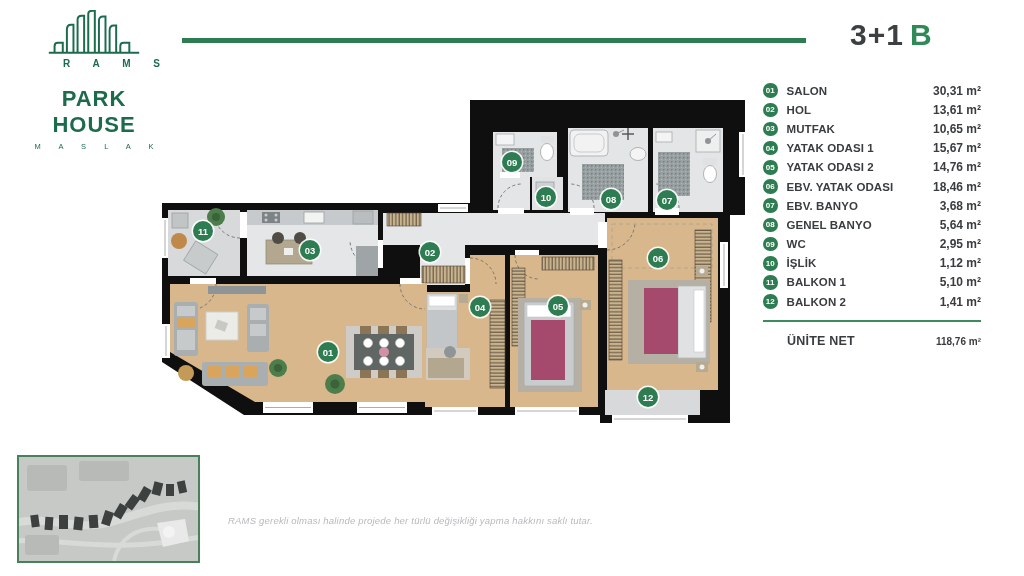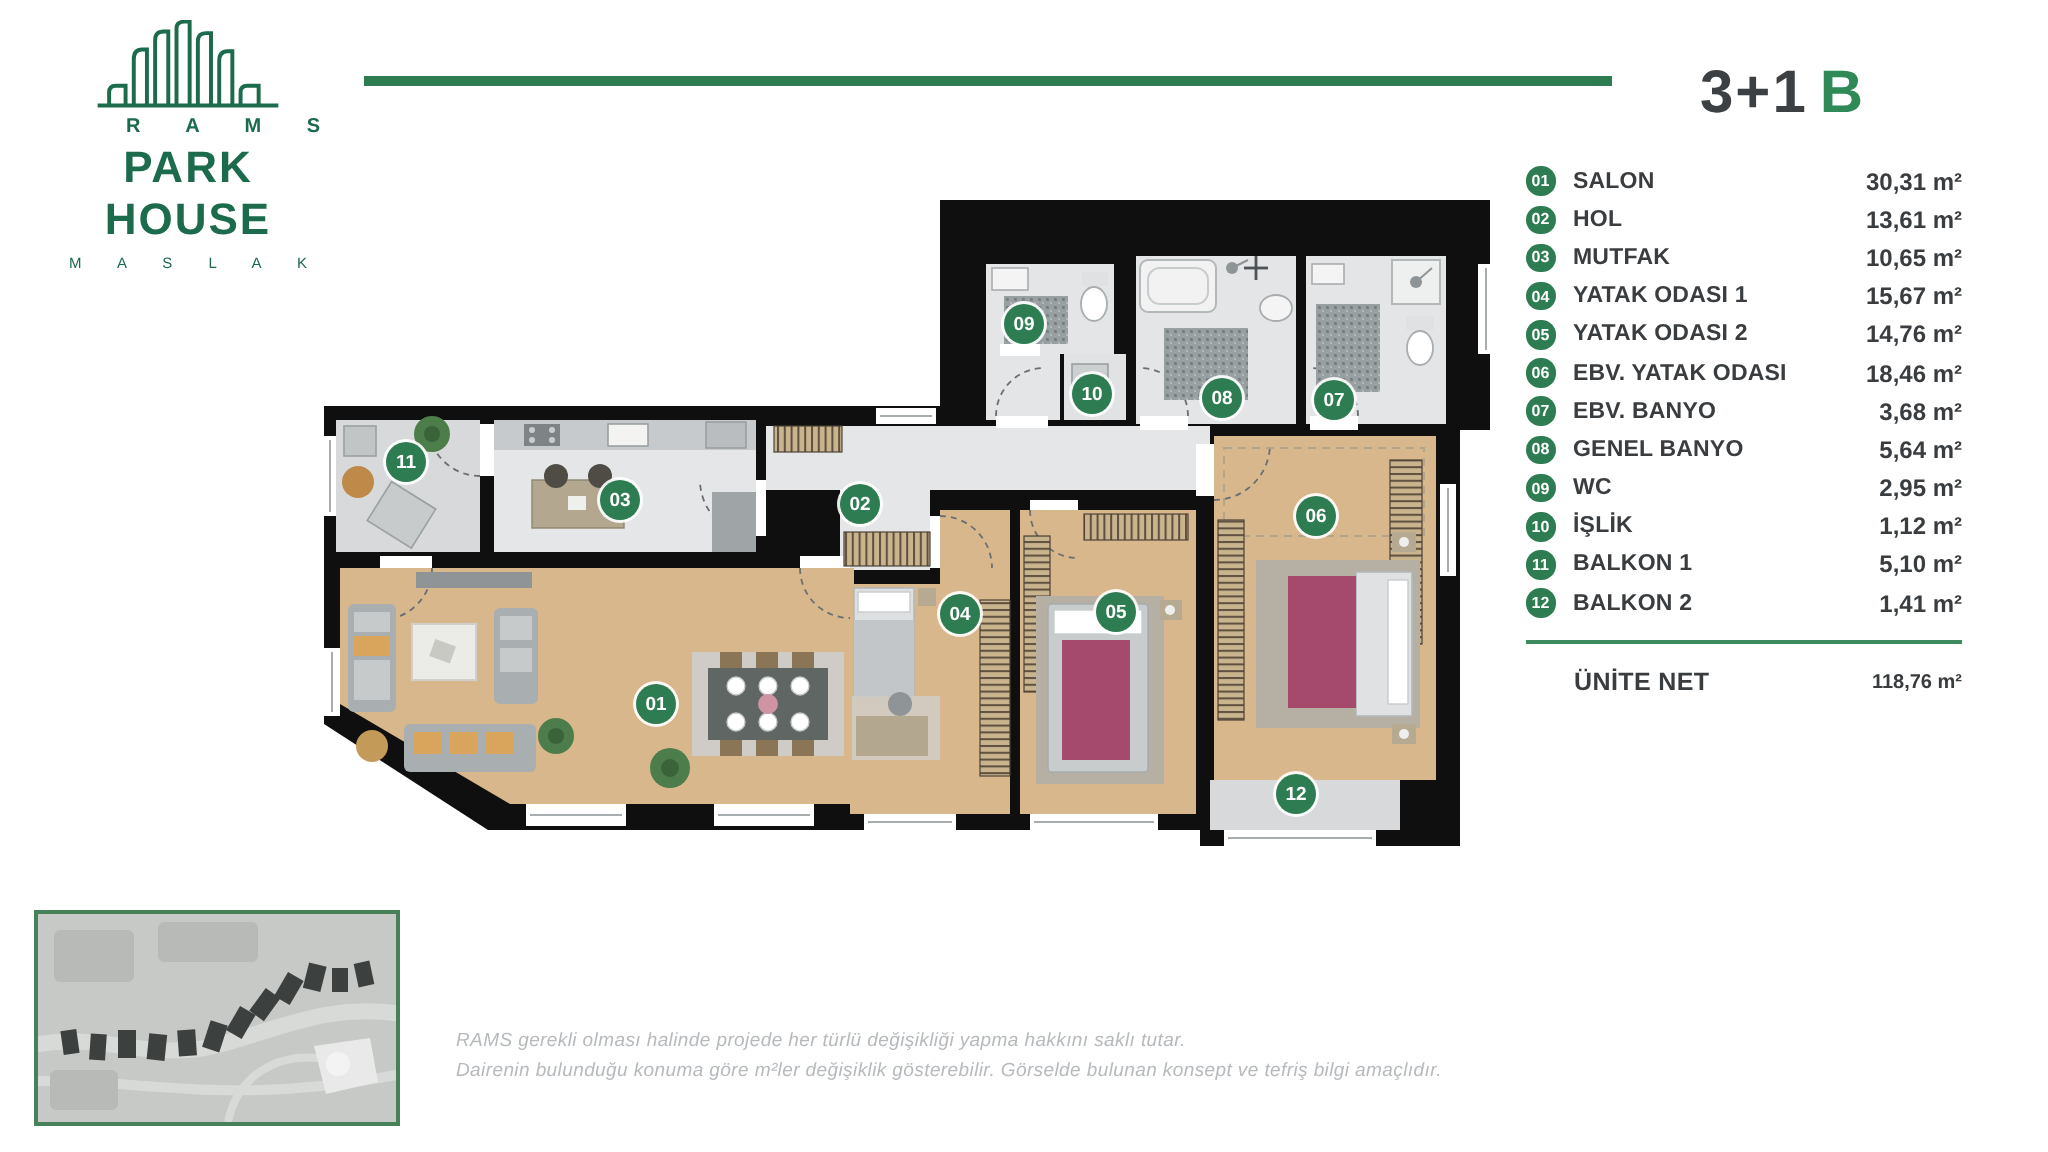--- a/index.html
+++ b/index.html
@@ -2,25 +2,25 @@
 <html><head>
 <meta charset="utf-8">
 <style>
   html,body{margin:0;padding:0;background:#fff;}
   .page{position:relative;width:1024px;height:576px;background:#ffffff;overflow:hidden;
         font-family:"Liberation Sans",sans-serif;}
   
   .logo{position:absolute;left:18px;top:10px;width:152px;text-align:center;color:#1c6b4d;}
   .logo-sky{display:block;margin:0 auto;}
   .logo-brand{font-size:10px;font-weight:700;letter-spacing:10px;margin-top:2px;text-indent:10px;text-align:right;}
-  .logo-name{font-size:22px;font-weight:700;letter-spacing:1px;margin-top:2px;}
+  .logo-name{font-size:22px;font-weight:700;letter-spacing:1px;margin-top:17px;}
   .logo-loc{font-size:7.5px;font-weight:400;letter-spacing:8px;margin-top:4px;text-indent:8px;}
   
   .header-bar{position:absolute;left:182px;top:38px;width:624px;height:5px;background:#2e7d52;}
-  .plan-title{position:absolute;left:850px;top:30px;font-size:30px;font-weight:800;
+  .plan-title{position:absolute;left:850px;top:18px;font-size:30px;font-weight:800;
               color:#3c4042;letter-spacing:1px;}
   .plan-title .accent{color:#2f8a57;margin-left:6px;}
   
   .legend{position:absolute;left:763px;top:81px;width:218px;}
   .lrow{display:flex;align-items:center;height:19.2px;gap:9px;}
   .lbadge{flex:0 0 auto;width:14.5px;height:14.5px;border-radius:50%;background:#2e7d52;color:#fff;
           font-size:8px;font-weight:700;display:flex;align-items:center;justify-content:center;}
   .llabel{flex:1;font-size:11.5px;font-weight:700;color:#3a3d3f;letter-spacing:.1px;white-space:nowrap;}
   .lval{font-size:12px;font-weight:700;color:#3a3d3f;white-space:nowrap;}
   .ldivider{height:2px;background:#3e8a5f;margin:9px 0 5px 0;}
@@ -402,16 +402,15 @@
         <rect x="121" y="30" width="9" height="14" transform="rotate(30 125 37)"></rect>
         <rect x="134" y="25" width="9" height="13" transform="rotate(14 138 31)"></rect>
         <rect x="147" y="27" width="8" height="12"></rect>
         <rect x="159" y="24" width="8" height="12" transform="rotate(-12 163 30)"></rect>
       </g>
     </svg>
   </div>
 
   <div class="disclaimer">
     <div>RAMS gerekli olması halinde projede her türlü değişikliği yapma hakkını saklı tutar.</div>
-    <div>Dairenin bulunduğu konuma göre m²ler değişiklik gösterebilir. Görselde bulunan konsept ve tefriş bilgi amaçlıdır.</div>
   </div>
 
 </div>
 
 </body></html>

